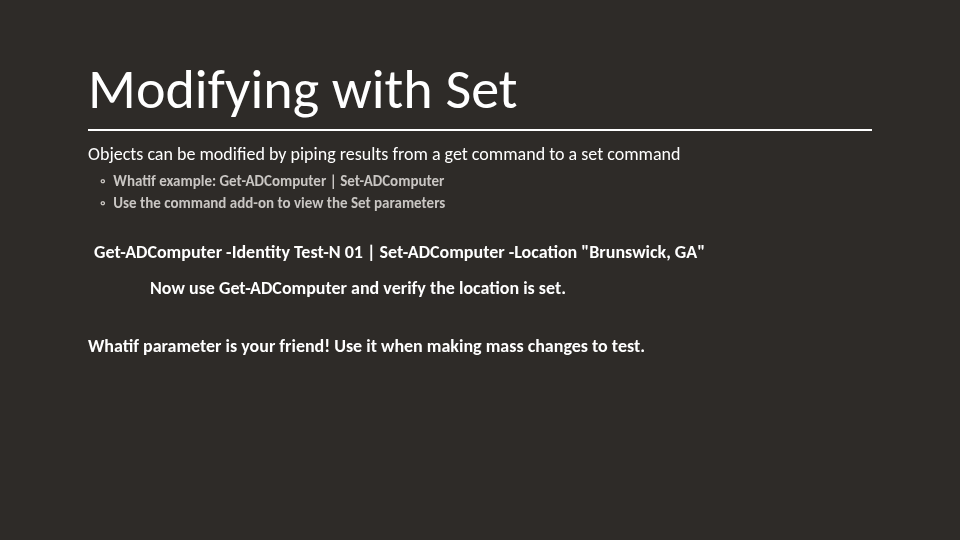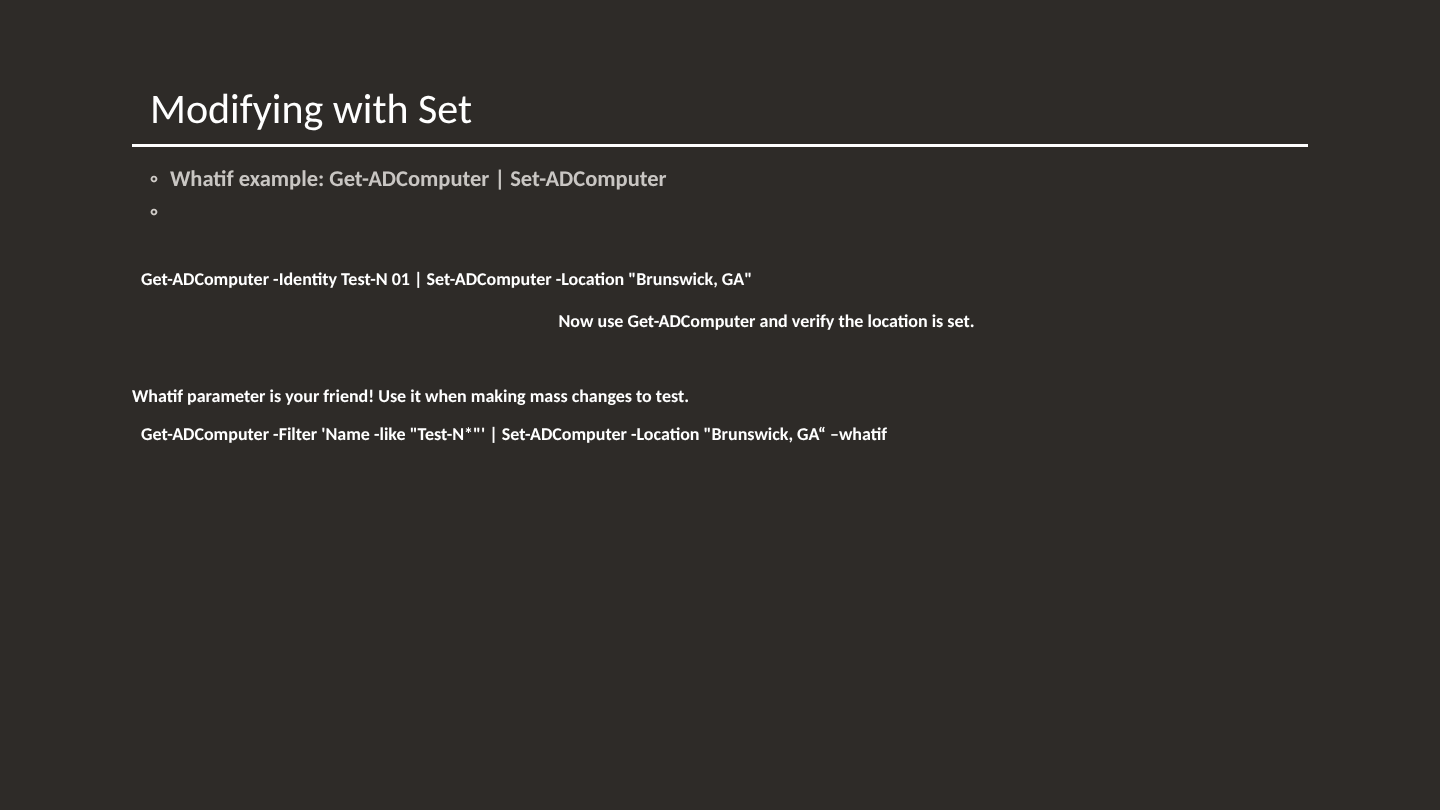--- a/index.html
+++ b/index.html
@@ -12,24 +12,24 @@
     color: #ffffff;
     overflow: hidden;
   }
   .slide {
     box-sizing: border-box;
     width: 960px;
     height: 540px;
     padding: 55px 88px 40px 88px;
   }
   .title {
-    font-size: 28px;
+    font-size: 56px;
     font-weight: 300;
     color: #ffffff;
-    margin: 0 0 6px 12px;
+    margin: 0 0 6px 0;
     letter-spacing: 0px;
   }
   .rule {
     border: none;
     border-top: 2px solid #ffffff;
     margin: 0 0 12px 0;
   }
   .lead {
     font-size: 18px;
     font-weight: 400;
@@ -45,42 +45,43 @@
     font-weight: 600;
     color: #c9c6c3;
     line-height: 1.45;
     display: flex;
   }
   .sublist .bullet {
     color: #d0ccc8;
     margin-right: 8px;
   }
   .line {
-    font-size: 12px;
+    font-size: 18px;
     font-weight: 600;
     color: #ffffff;
     margin: 0 0 14px 0;
   }
   .line.cmd1 { margin-left: 6px; }
-  .line.verify { margin-left: 62px; margin-bottom: 36px; text-align: center; }
+  .line.verify { margin-left: 62px; margin-bottom: 36px; }
   .line.whatif { margin-bottom: 10px; margin-top: 17px; }
   .line.cmd2 { margin-left: 6px; line-height: 1.35; }
 </style>
 </head>
 <body>
 
 <div class="slide">
   <h1 class="title">Modifying with Set</h1>
   <hr class="rule">
+  <p class="lead">Objects can be modified by piping results from a get command to a set command</p>
   <div class="sublist">
     <div class="item">
       <span class="bullet">◦</span>
       <span>Whatif example: Get-ADComputer | Set-ADComputer</span>
     </div>
     <div class="item">
       <span class="bullet">◦</span>
+      <span>Use the command add-on to view the Set parameters</span>
     </div>
   </div>
   <p class="line cmd1">Get-ADComputer -Identity Test-N 01 | Set-ADComputer -Location "Brunswick, GA"</p>
   <p class="line verify">Now use Get-ADComputer and verify the location is set.</p>
   <p class="line whatif">Whatif parameter is your friend! Use it when making mass changes to test.</p>
-  <p class="line cmd2">Get-ADComputer -Filter 'Name -like "Test-N*"' | Set-ADComputer -Location "Brunswick, GA“ –whatif</p>
 </div>
 
 </body></html>

